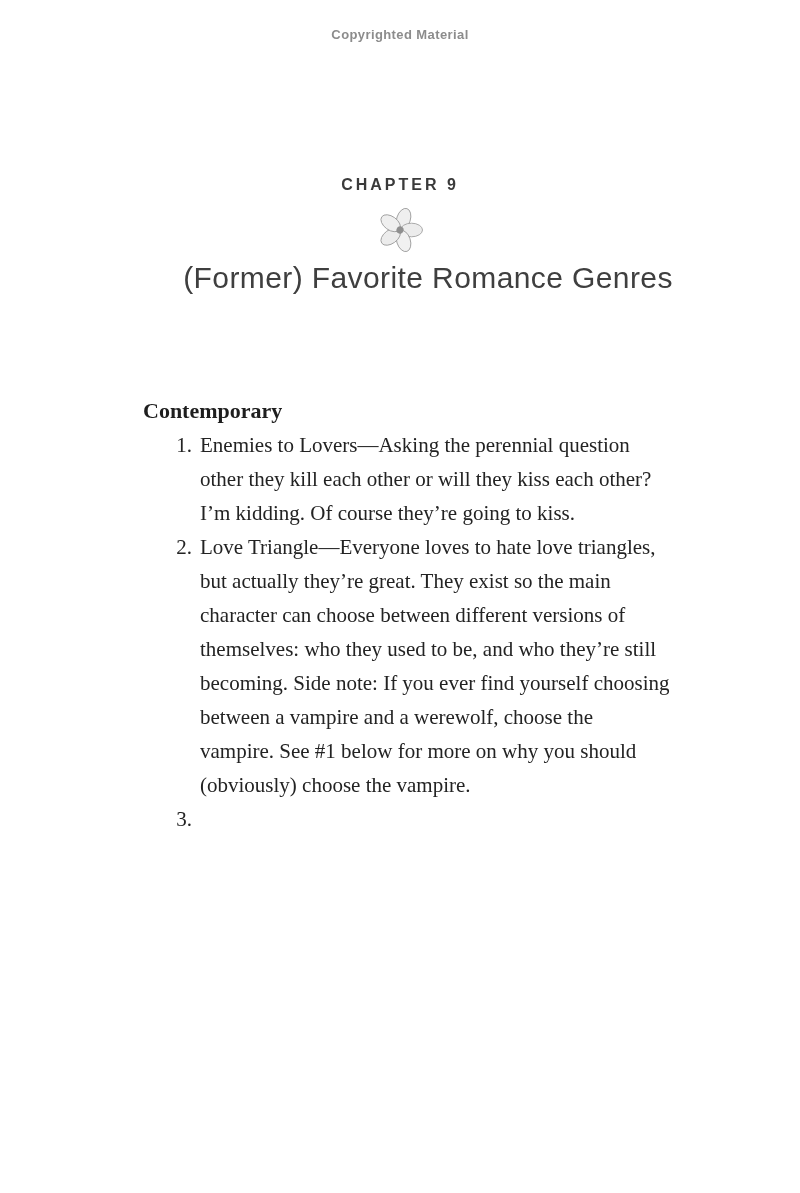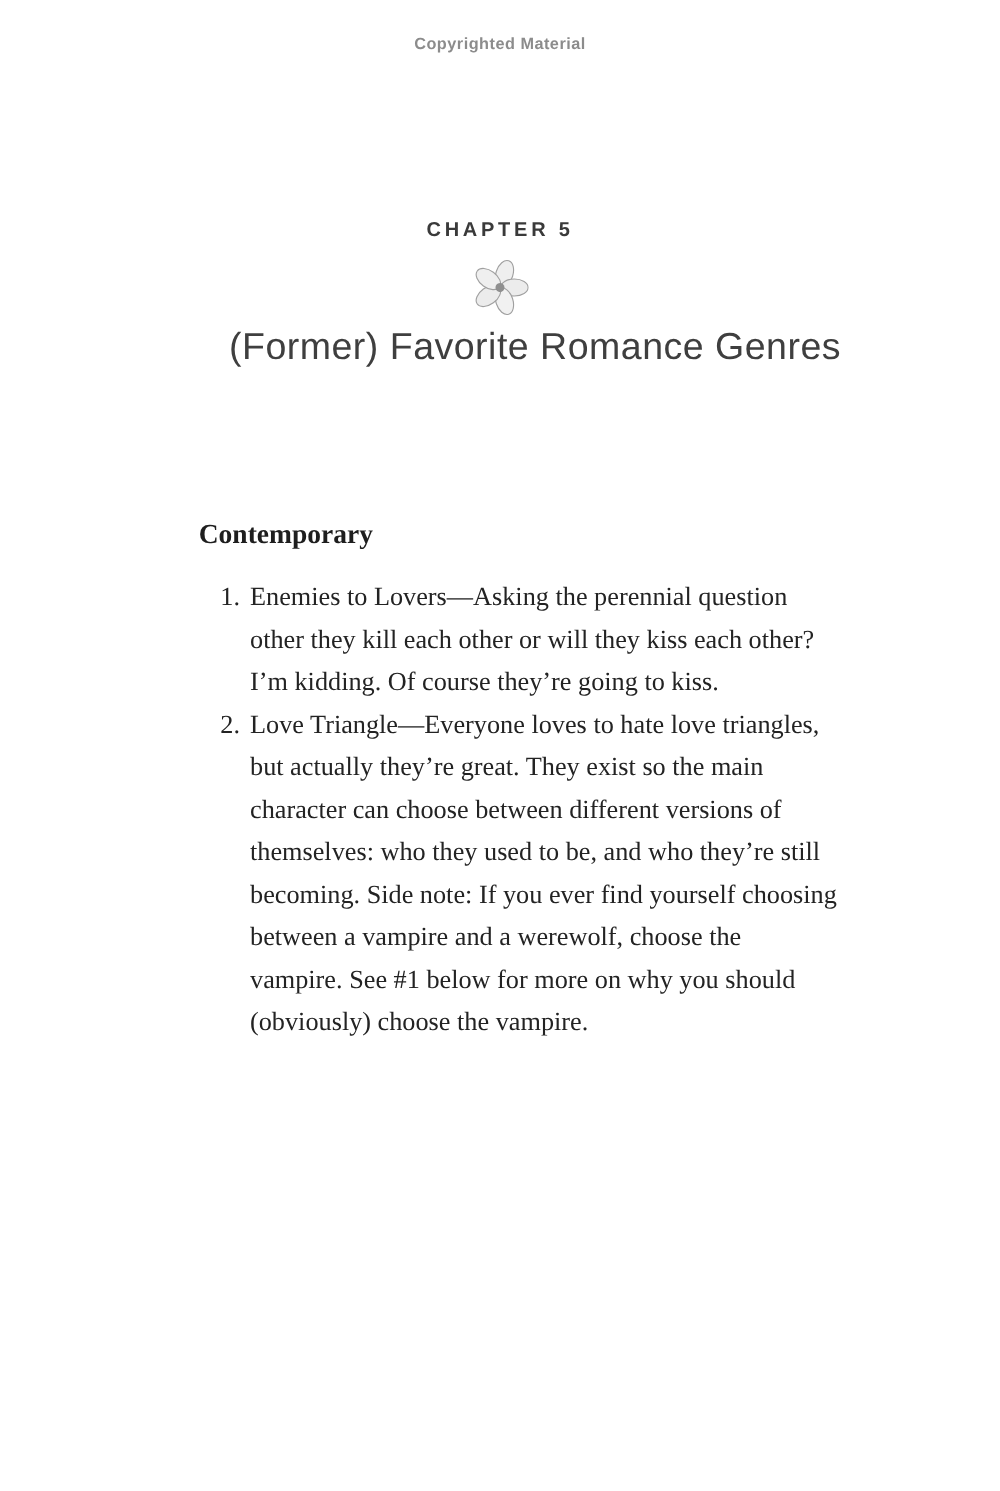--- a/index.html
+++ b/index.html
@@ -63,21 +63,21 @@
     padding-left: 28px;
   }
   .content {
     position: absolute;
     top: 394px;
     left: 143px;
     width: 528px;
     color: #232323;
   }
   .section-heading {
-    margin: 16px;
+    margin: 0;
     font-family: "Liberation Serif", serif;
     font-weight: bold;
     font-size: 22px;
     line-height: 34px;
     color: #1e1e1e;
   }
   ol.genre-list {
     list-style: none;
     margin: 0;
     padding: 0;
@@ -103,21 +103,21 @@
     color: #3a3a3a;
   }
 </style>
 </head>
 <body>
 
 <div class="page">
 
   <div class="notice top">Copyrighted Material</div>
 
-  <div class="chapter-eyebrow">CHAPTER 5</div>
+  <div class="chapter-eyebrow">CHAPTER 9</div>
 
   <div class="ornament">
     <span>
       <svg width="46" height="48" viewBox="0 0 46 48" aria-hidden="true">
         <g transform="translate(23,25) rotate(18)">
           <g>
             <ellipse cx="0" cy="-11.5" rx="6.8" ry="11" fill="#efefef" stroke="#a0a0a0" stroke-width="0.9"></ellipse>
           </g>
           <g transform="rotate(72)">
             <ellipse cx="0" cy="-11.5" rx="6.8" ry="11" fill="#ececec" stroke="#a0a0a0" stroke-width="0.9"></ellipse>

